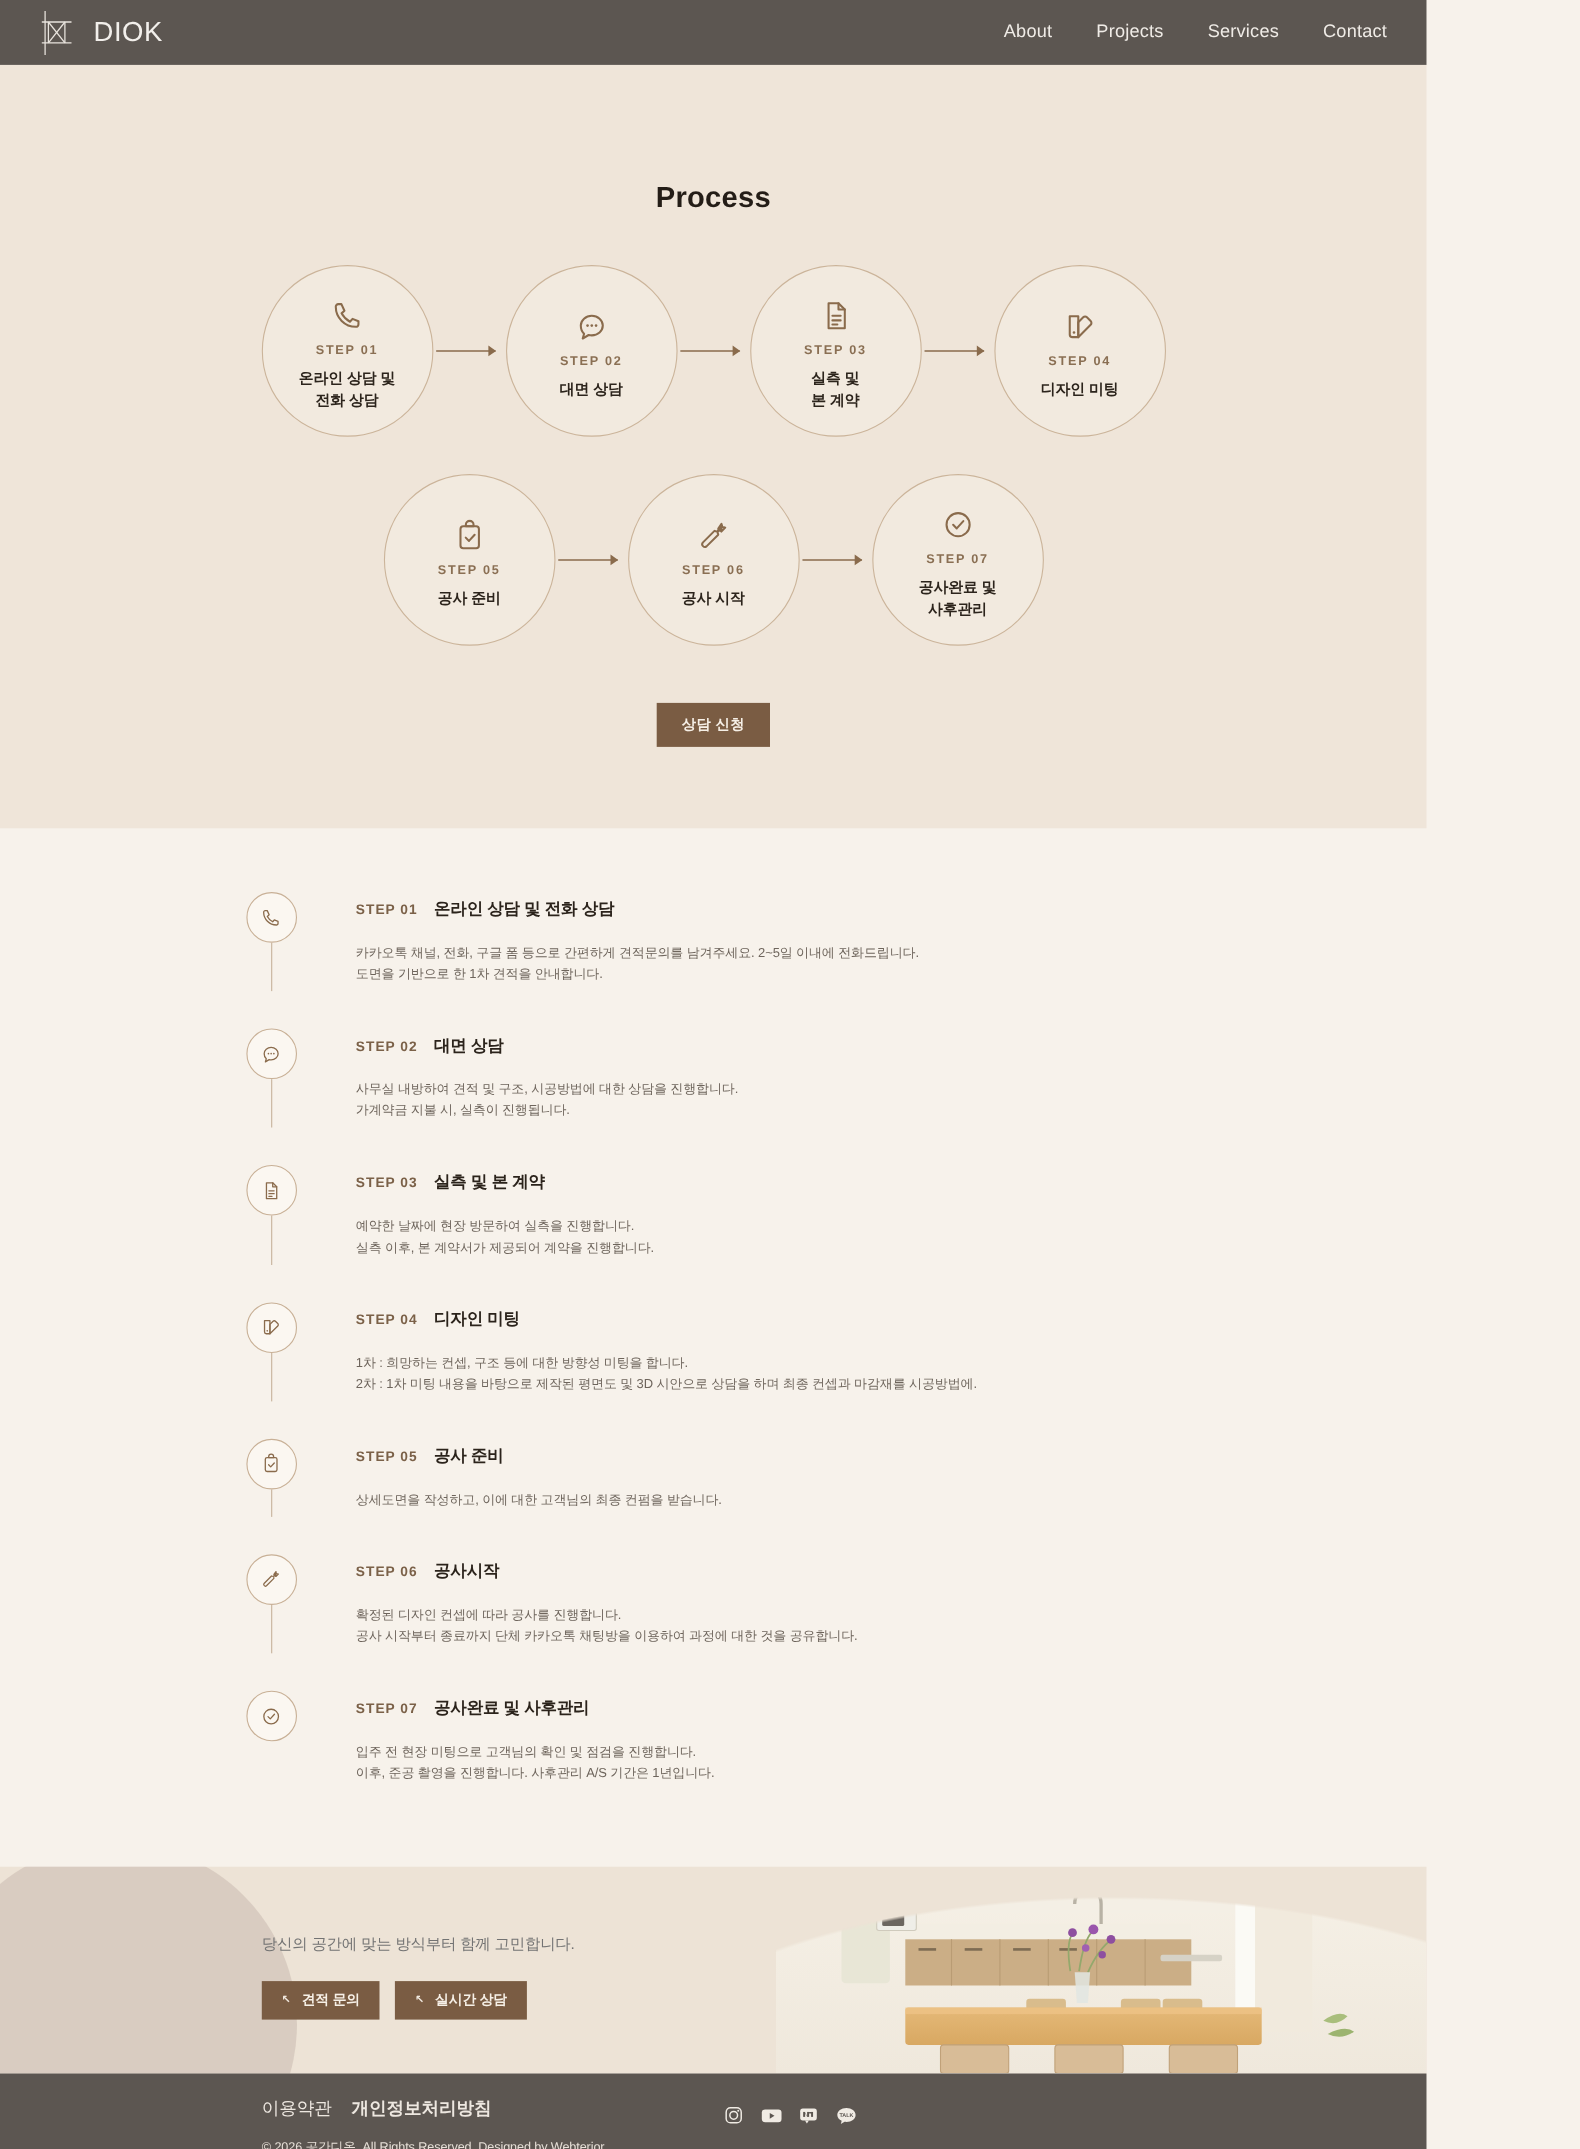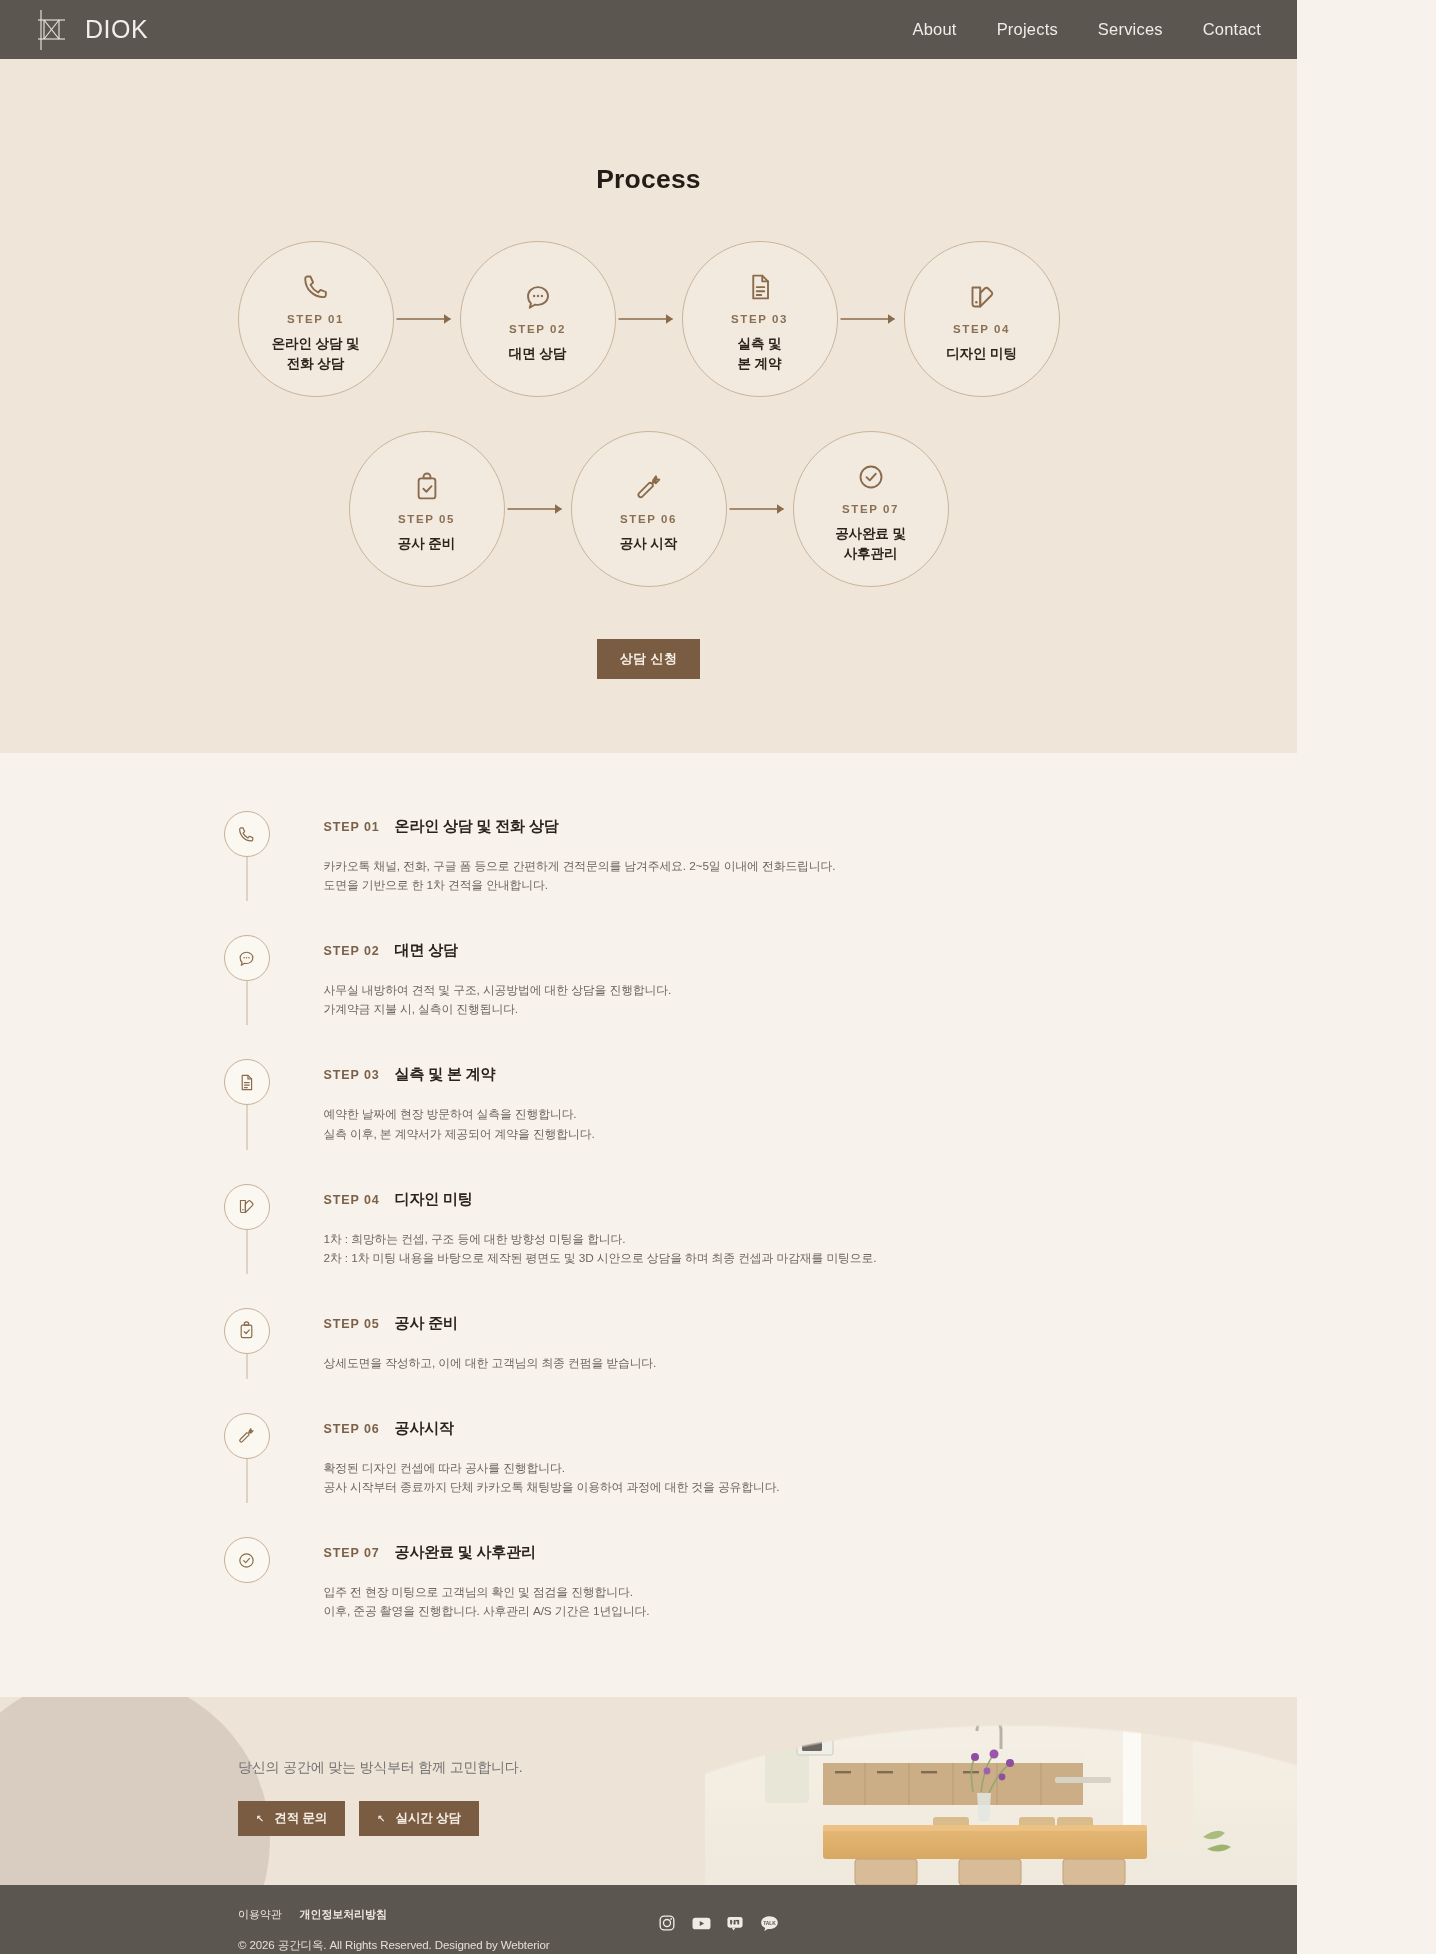--- a/index.html
+++ b/index.html
@@ -132,21 +132,21 @@
   }
   .b-btn .ar{font-size:10px;opacity:.95;}
 
   
   .footer{
     background:#5C5651;padding:22px 0 26px;position:relative;
   }
   .footer-inner{width:1436px;padding:0 238px;position:relative;}
   .f-links{display:flex;gap:18px;align-items:center;margin-bottom:16px;}
   .f-links a{
-    color:#EDE7E0;text-decoration:none;font-size:11px;letter-spacing:-.1px;
+    color:#EDE7E0;text-decoration:none;font-size:16px;letter-spacing:-.1px;
   }
   .f-links a.strong{font-weight:700;}
   .copy{color:#E6DFD7;font-size:11.5px;letter-spacing:-.1px;}
   .socials{
     position:absolute;right:0;left:0;top:6px;display:flex;gap:14px;
     justify-content:center;align-items:center;
   }
   .soc{
     width:20px;height:20px;display:flex;align-items:center;justify-content:center;
     cursor:pointer;
@@ -397,21 +397,21 @@
               </svg>
             </div>
           </div>
           <div class="tl-body">
             <div class="tl-head">
               <span class="tl-step">STEP 04</span>
               <span class="tl-title">디자인 미팅</span>
             </div>
             <div class="tl-desc">
               <p>1차 : 희망하는 컨셉, 구조 등에 대한 방향성 미팅을 합니다.</p>
-              <p>2차 : 1차 미팅 내용을 바탕으로 제작된 평면도 및 3D 시안으로 상담을 하며 최종 컨셉과 마감재를 미팅으로.</p>
+              <p>2차 : 1차 미팅 내용을 바탕으로 제작된 평면도 및 3D 시안으로 상담을 하며 최종 컨셉과 마감재를 시공방법에.</p>
             </div>
           </div>
         </div>
         <div class="tl-item">
           <div class="tl-left">
             <div class="tl-line"></div>
             <div class="tl-dot">
               <svg viewBox="0 0 24 24" width="19" height="19" fill="none" stroke="#8A6B4C" stroke-width="1.5" stroke-linecap="round" stroke-linejoin="round">
                 <rect x="5.3" y="5.1" width="13.4" height="16" rx="2"></rect>
                 <path d="M9.2 5.1 V4 a2.8 2.8 0 0 1 5.6 0 v1.1z"></path>

